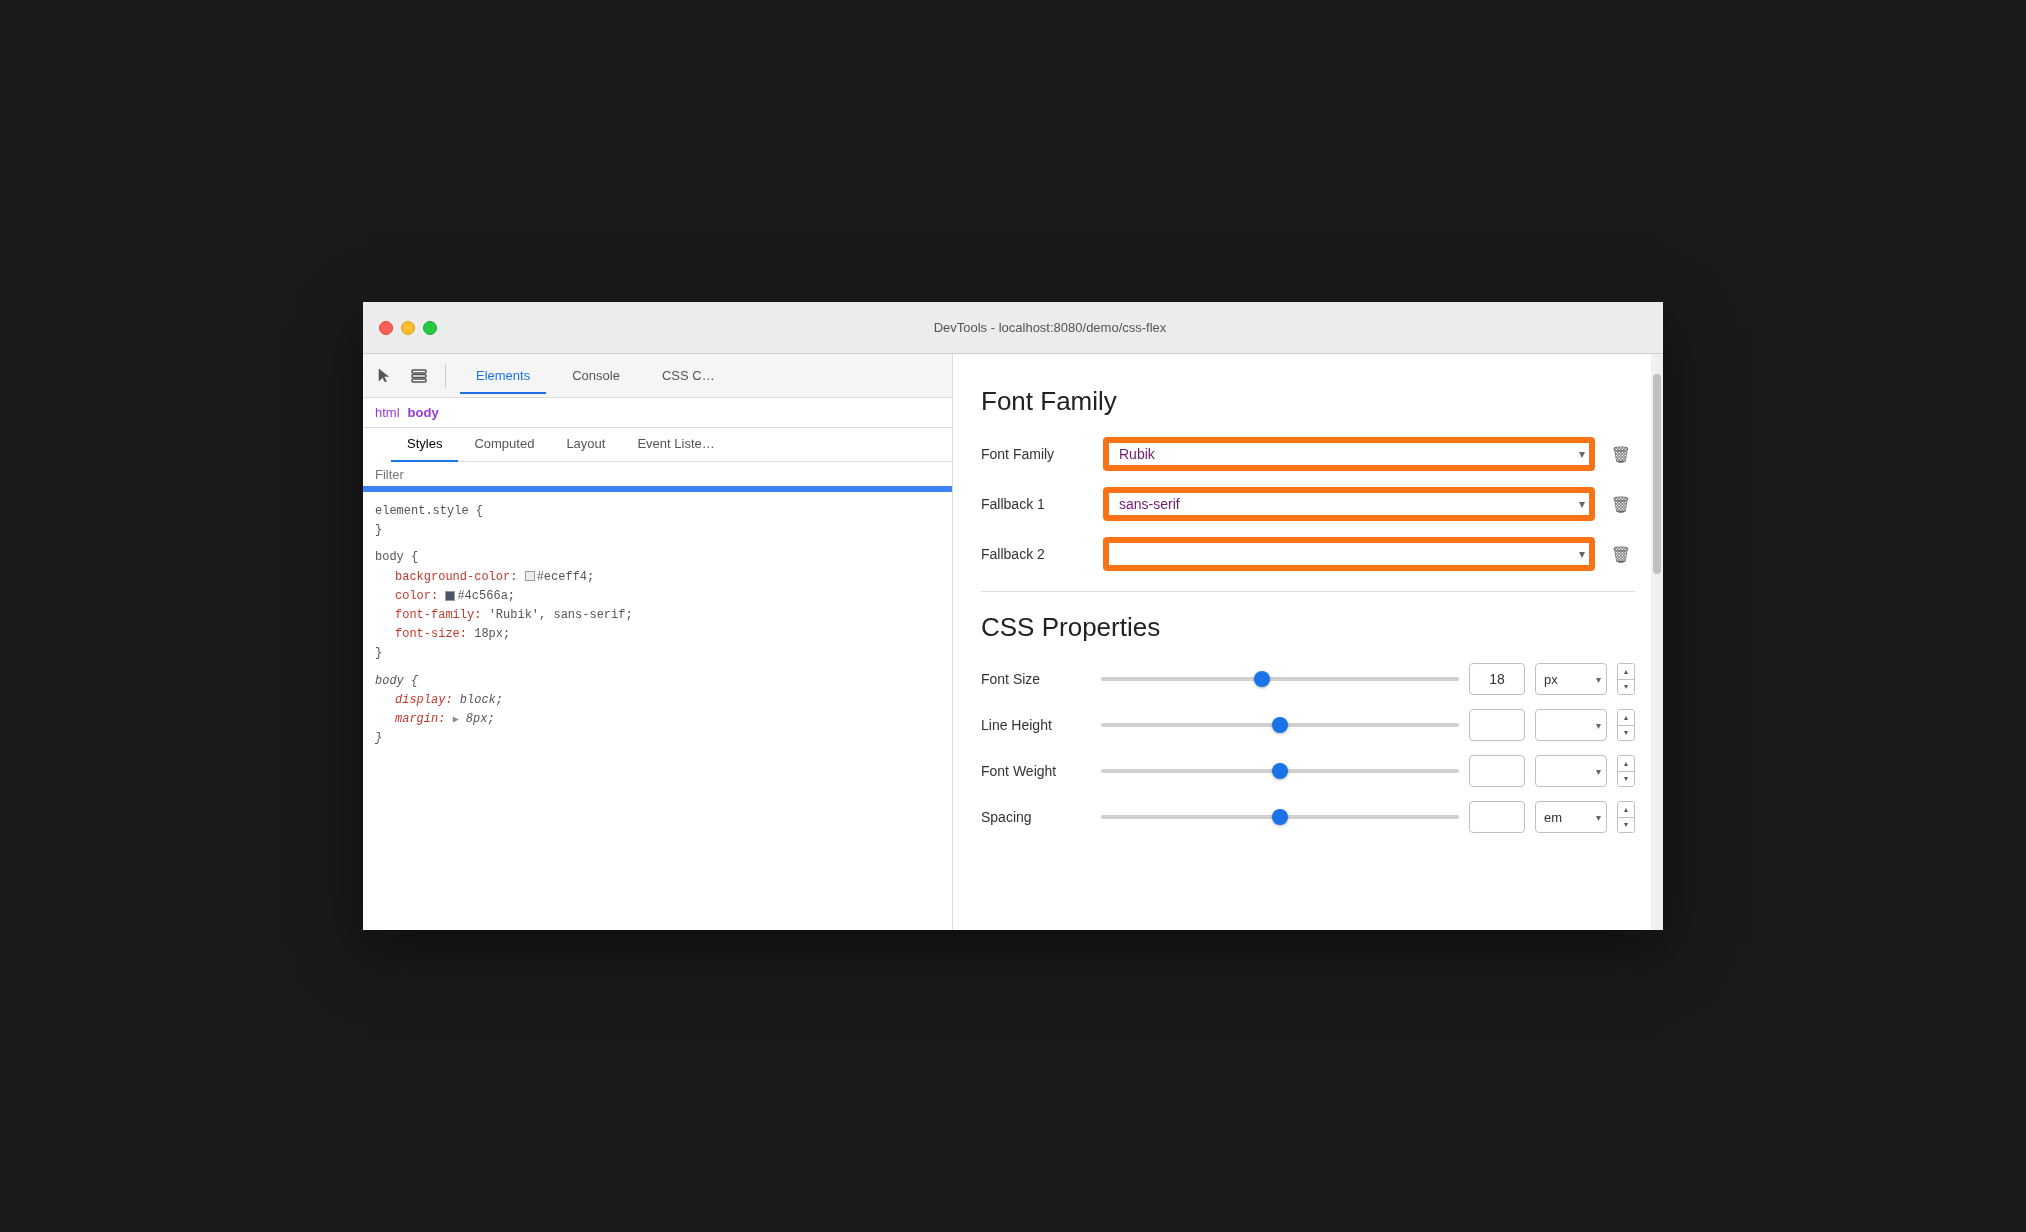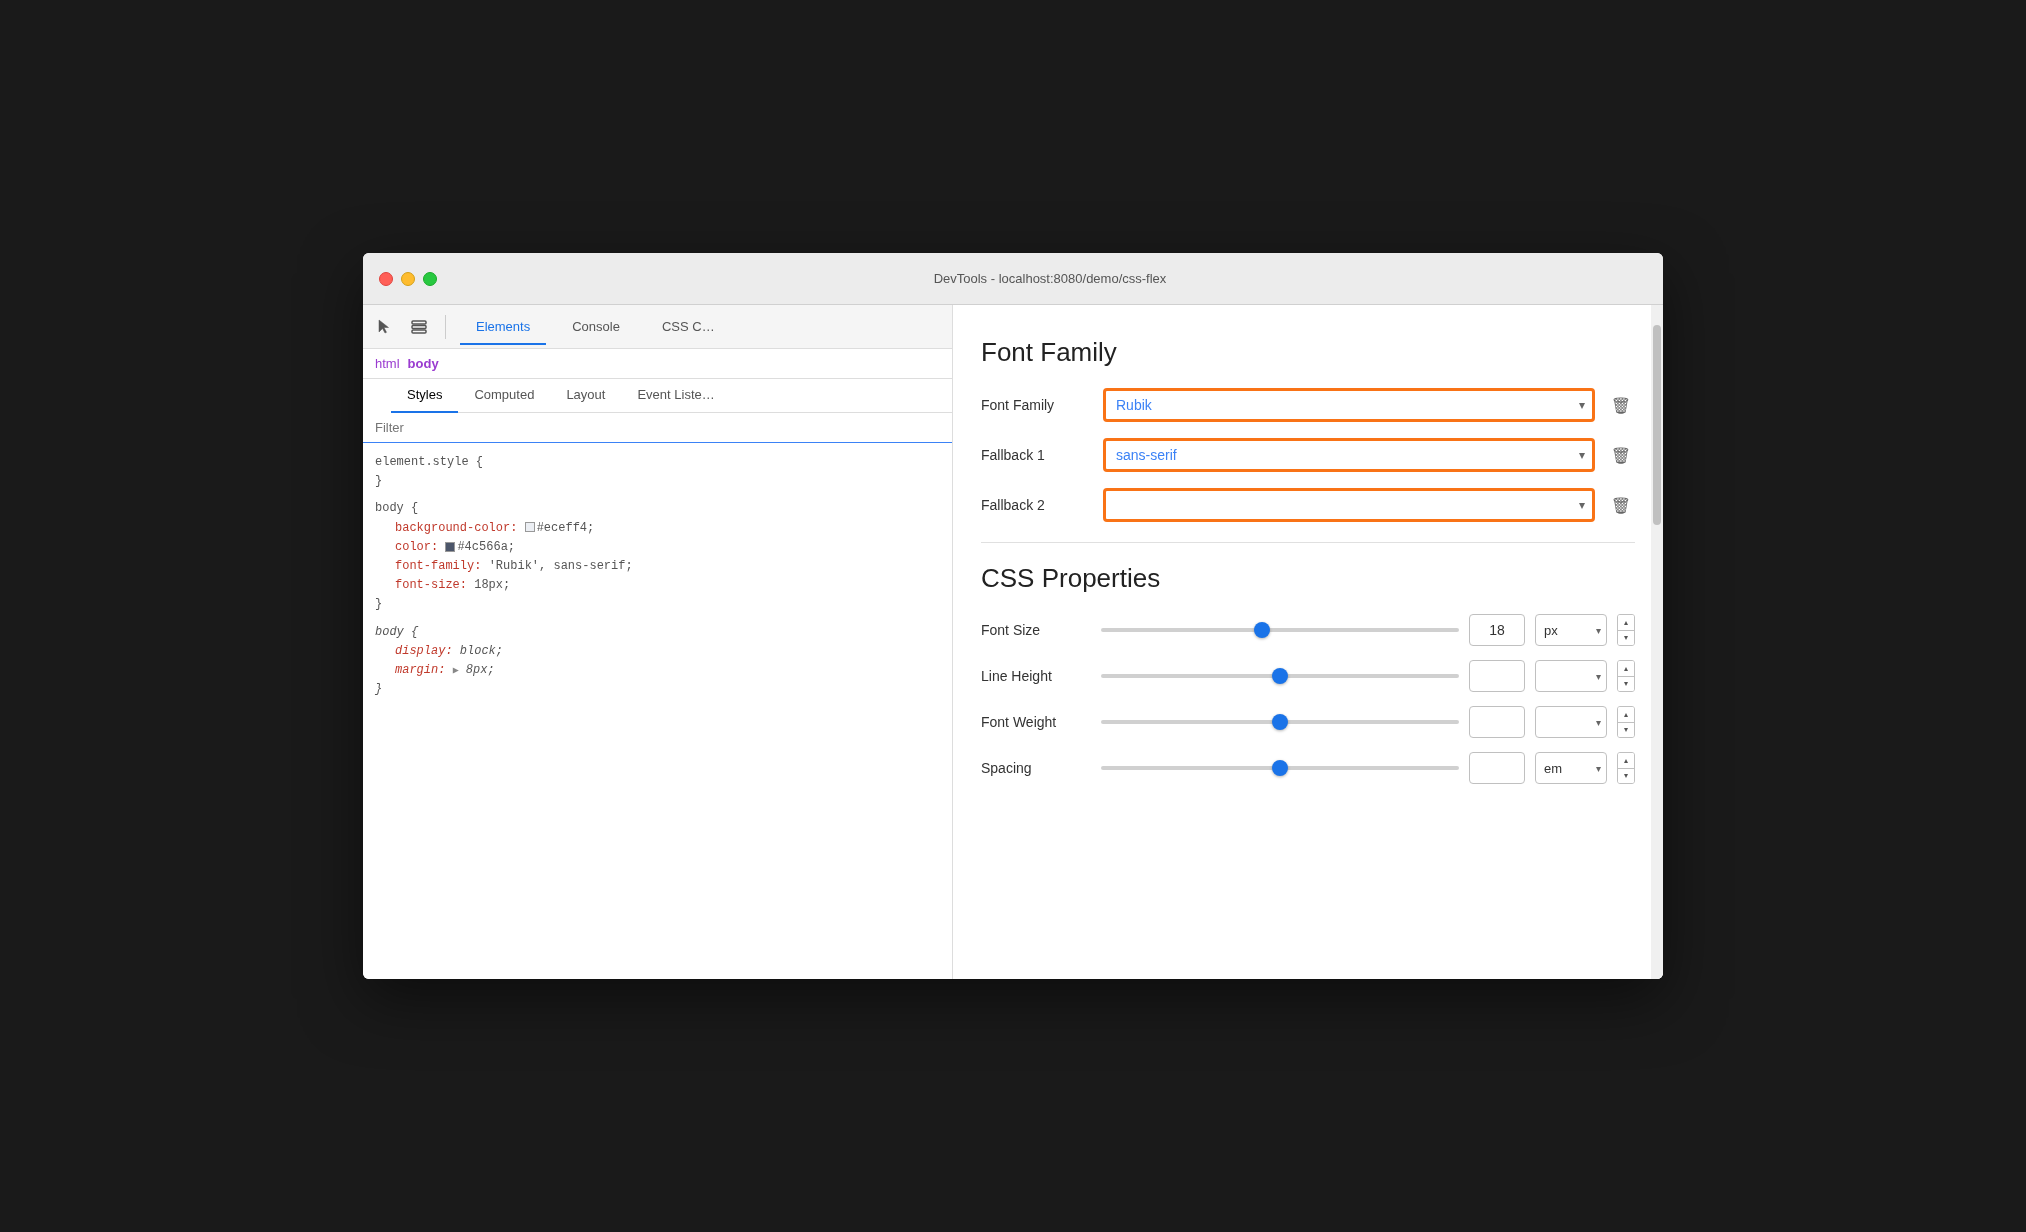--- a/index.html
+++ b/index.html
@@ -8,23 +8,23 @@
       background: #1a1a1a;
       display: flex;
       justify-content: center;
       align-items: center;
       min-height: 100vh;
       font-family: -apple-system, BlinkMacSystemFont, 'Helvetica Neue', Arial, sans-serif;
     }
 
     .window {
       width: 1300px;
-      height: 726px;
+      height: 628px;
       background: #ffffff;
-      border-radius: 6px;
+      border-radius: 0;
       overflow: hidden;
       display: flex;
       flex-direction: column;
       box-shadow: 0 20px 60px rgba(0,0,0,0.5);
     }
 
     .titlebar {
       height: 52px;
       background: #ececec;
       display: flex;
@@ -162,21 +162,21 @@
     }
 
     .subtab.active {
       color: #000;
       border-bottom: 2px solid #1a73e8;
     }
 
     .filter-bar {
       height: 30px;
       background: #fff;
-      border-bottom: 1px solid #3b82f6;
+      border-bottom: 6px solid #3b82f6;
       padding: 0 12px;
       display: flex;
       align-items: center;
       flex-shrink: 0;
     }
 
     .filter-input {
       font-size: 13px;
       color: #999;
       background: transparent;
@@ -267,25 +267,25 @@
 
     .select-wrapper {
       position: relative;
       flex: 1;
     }
 
     .select-control {
       width: 100%;
       height: 34px;
       background: #fff;
-      border: 3px solid #f97316;
+      border: 6px solid #f97316;
       border-radius: 4px;
       padding: 0 30px 0 10px;
       font-size: 14px;
-      color: #3b82f6;
+      color: #701a75;
       appearance: none;
       cursor: pointer;
       outline: none;
     }
 
     .select-arrow {
       position: absolute;
       right: 10px;
       top: 50%;
       transform: translateY(-50%);

